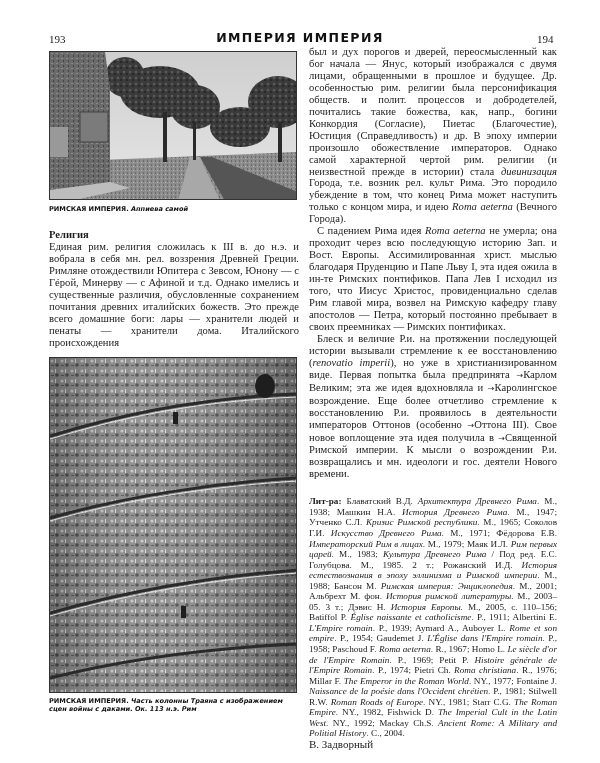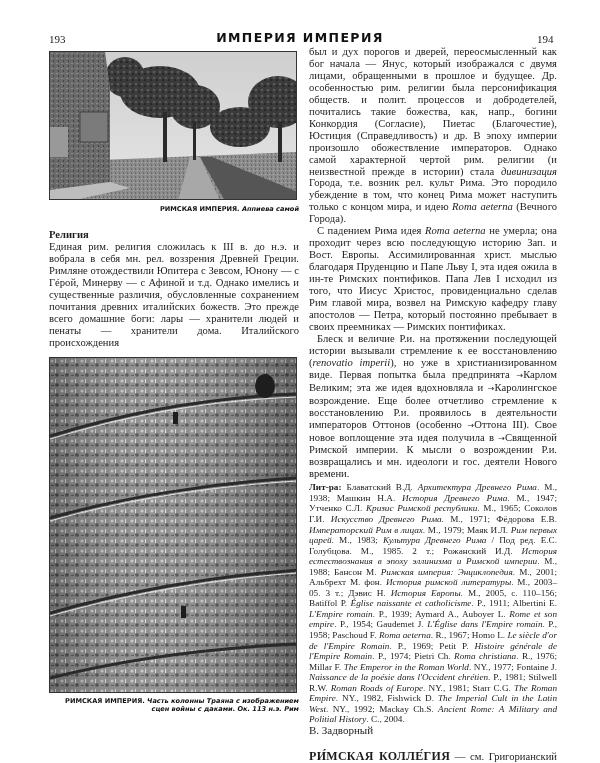--- a/index.html
+++ b/index.html
@@ -1,20 +1,20 @@
 <!DOCTYPE html>
 <html><head>
   <meta charset="utf-8">
   <style>
     html, body { margin: 0; padding: 0; }
     body {
       width: 600px; height: 763px; background: #ffffff; position: relative; overflow: hidden;
       font-family: "DejaVu Serif", serif; color: #1a1a1a;
     }
-    .abs { position: absolute; text-align: right; }
+    .abs { position: absolute; }
     .pagenum { font-family: "Liberation Serif", serif; font-size: 11px; top: 33px; color: #222; }
     .running-head { left: 0; width: 600px; text-align: center; top: 30px;
       font-family: "DejaVu Sans", sans-serif; font-weight: bold; font-size: 12.5px; letter-spacing: 1.4px; color: #111; }
     .photo { left: 49px; width: 248px; border: 1px solid #333; box-sizing: border-box; overflow: hidden; }
     .caption { left: 49px; width: 250px; font-family: "DejaVu Sans", sans-serif; font-size: 6.6px; line-height: 8px; color: #111; font-weight: bold; }
     .caption .head { font-style: normal; letter-spacing: 0; }
     .caption .rest { font-style: italic; }
     .col { font-family: "Liberation Serif", serif; font-size: 10.6px; line-height: 11.95px; text-align: justify; color: #1c1c1c; }
     .col p { margin: 0; text-indent: 0; }
     .col p.indent { text-indent: 8px; }
@@ -126,21 +126,21 @@
 <div class="abs caption" style="top:697px;">
   <span class="head">РИМСКАЯ ИМПЕРИЯ.</span>
   <span class="rest">Часть колонны Траяна с изображением сцен войны с даками. Ок. 113 н.э. Рим</span>
 </div>
 
 <div class="abs col right-col" style="top:46px;">
   <p><span>был и дух порогов и дверей, переосмысленный как бог начала — Янус, который изображался с двумя лицами, обращенными в прошлое и будущее. Др. особенностью рим. религии была персонификация обществ. и полит. процессов и добродетелей, почитались такие божества, как, напр., богини Конкордия (Согласие), Пиетас (Благочестие), Юстиция (Справедливость) и др. В эпоху империи произошло обожествление императоров. Однако самой характерной чертой рим. религии (и неизвестной прежде в истории) стала </span><em>дивинизация</em><span> Города, т.е. возник рел. культ Рима. Это породило убеждение в том, что конец Рима может наступить только с концом мира, и идею </span><em>Roma aeterna</em><span> (Вечного Города).</span></p>
   <p class="indent"><span>С падением Рима идея </span><em>Roma aeterna</em><span> не умерла; она проходит через всю последующую историю Зап. и Вост. Европы. Ассимилированная христ. мыслью благодаря Пруденцию и Папе Льву I, эта идея ожила в ин-те Римских понтификов. Папа Лев I исходил из того, что Иисус Христос, провиденциально сделав Рим главой мира, возвел на Римскую кафедру главу апостолов — Петра, который постоянно пребывает в своих преемниках — Римских понтификах.</span></p>
   <p class="indent"><span>Блеск и величие Р.и. на протяжении последующей истории вызывали стремление к ее восстановлению (</span><em>renovatio imperii</em><span>), но уже в христианизированном виде. Первая попытка была предпринята </span><span class="arrow">→</span><span>Карлом Великим</span><span>; эта же идея вдохновляла и </span><span class="arrow">→</span><span>Каролингское возрождение</span><span>. Еще более отчетливо стремление к восстановлению Р.и. проявилось в деятельности императоров Оттонов (особенно </span><span class="arrow">→</span><span>Оттона III</span><span>). Свое новое воплощение эта идея получила в </span><span class="arrow">→</span><span>Священной Римской империи</span><span>. К мысли о возрождении Р.и. возвращались и мн. идеологи и гос. деятели Нового времени.</span></p>
 
-  <div class="biblio" style="margin-top:2px;">
+  <div class="biblio" style="margin-top:16px;">
     <span class="lbl">Лит-ра:</span>
     <span id="biblio-items"><span><span>Блаватский В.Д. </span><em>Архитектура Древнего Рима</em><span>. М., 1938; </span></span><span><span>Машкин Н.А. </span><em>История Древнего Рима</em><span>. М., 1947; </span></span><span><span>Утченко С.Л. </span><em>Кризис Римской республики</em><span>. М., 1965; </span></span><span><span>Соколов Г.И. </span><em>Искусство Древнего Рима</em><span>. М., 1971; </span></span><span><span>Фёдорова Е.В. </span><em>Императорский Рим в лицах</em><span>. М., 1979; </span></span><span><span>Маяк И.Л. </span><em>Рим первых царей</em><span>. М., 1983; </span></span><span><span></span><em>Культура Древнего Рима</em><span> / Под ред. Е.С. Голубцова. М., 1985. 2 т.; </span></span><span><span>Рожанский И.Д. </span><em>История естествознания в эпоху эллинизма и Римской империи</em><span>. М., 1988; </span></span><span><span>Бансон М. </span><em>Римская империя: Энциклопедия</em><span>. М., 2001; </span></span><span><span>Альбрехт М. фон. </span><em>История римской литературы</em><span>. М., 2003–05. 3 т.; </span></span><span><span>Дэвис Н. </span><em>История Европы</em><span>. М., 2005, с. 110–156; </span></span><span><span>Batiffol P. </span><em>Église naissante et catholicisme</em><span>. P., 1911; </span></span><span><span>Albertini E. </span><em>L'Empire romain</em><span>. P., 1939; </span></span><span><span>Aymard A., Auboyer L. </span><em>Rome et son empire</em><span>. P., 1954; </span></span><span><span>Gaudemet J. </span><em>L'Église dans l'Empire romain</em><span>. P., 1958; </span></span><span><span>Paschoud F. </span><em>Roma aeterna</em><span>. R., 1967; </span></span><span><span>Homo L. </span><em>Le siècle d'or de l'Empire Romain</em><span>. P., 1969; </span></span><span><span>Petit P. </span><em>Histoire générale de l'Empire Romain</em><span>. P., 1974; </span></span><span><span>Pietri Ch. </span><em>Roma christiana</em><span>. R., 1976; </span></span><span><span>Millar F. </span><em>The Emperor in the Roman World</em><span>. NY., 1977; </span></span><span><span>Fontaine J. </span><em>Naissance de la poésie dans l'Occident chrétien</em><span>. P., 1981; </span></span><span><span>Stilwell R.W. </span><em>Roman Roads of Europe</em><span>. NY., 1981; </span></span><span><span>Starr C.G. </span><em>The Roman Empire</em><span>. NY., 1982, </span></span><span><span>Fishwick D. </span><em>The Imperial Cult in the Latin West</em><span>. NY., 1992; </span></span><span><span>Mackay Ch.S. </span><em>Ancient Rome: A Military and Politial History</em><span>. C., 2004.</span></span></span>
     <div class="author-sig">В. Задворный</div>
   </div>
 
   <div class="entry" style="margin-top:14px;">
     <span class="term">РИ́МСКАЯ КОЛЛЕ́ГИЯ</span><span> — см. Григорианский университет</span>
   </div>
 </div>
 

